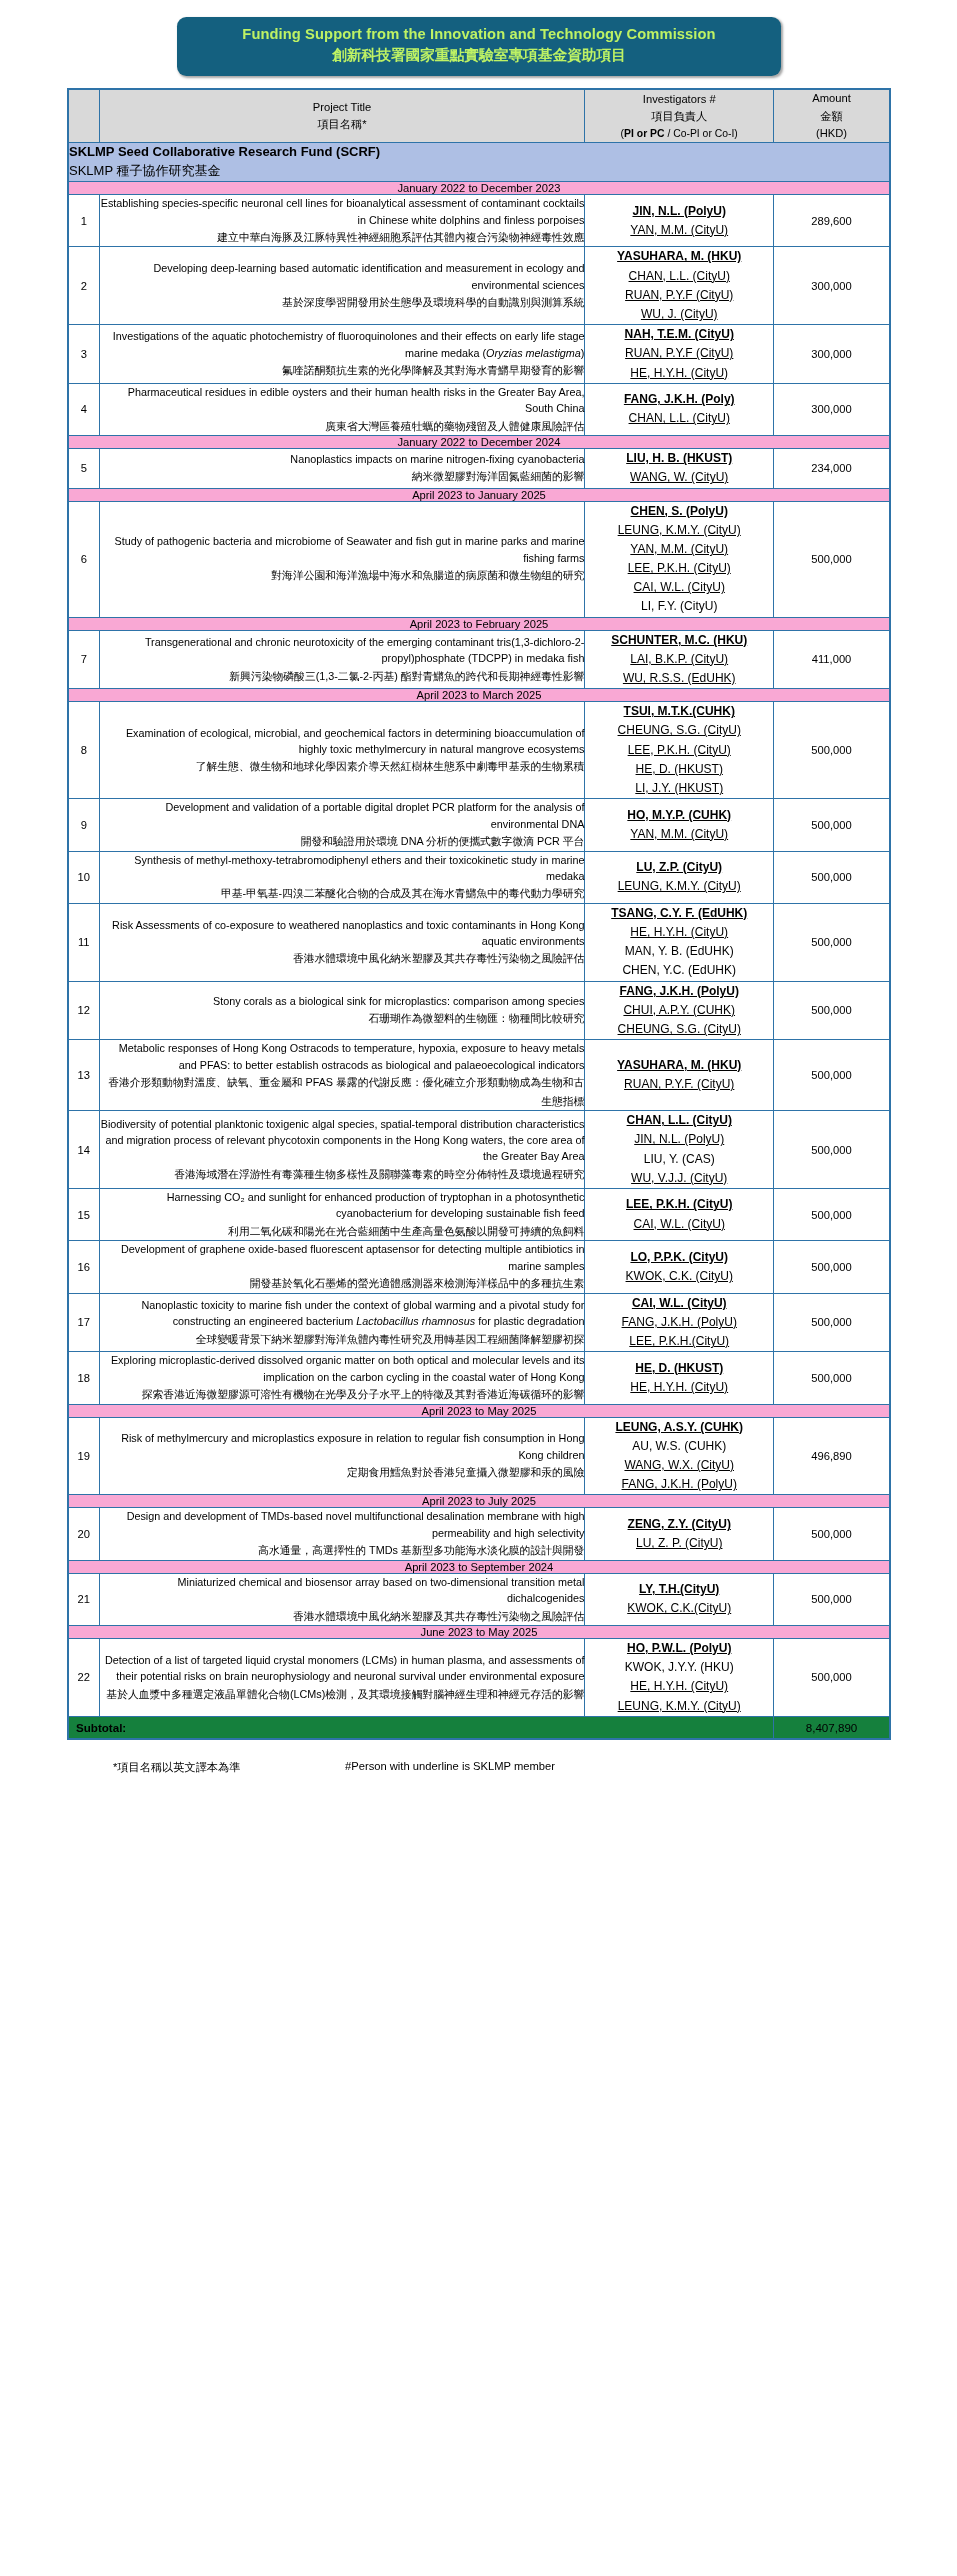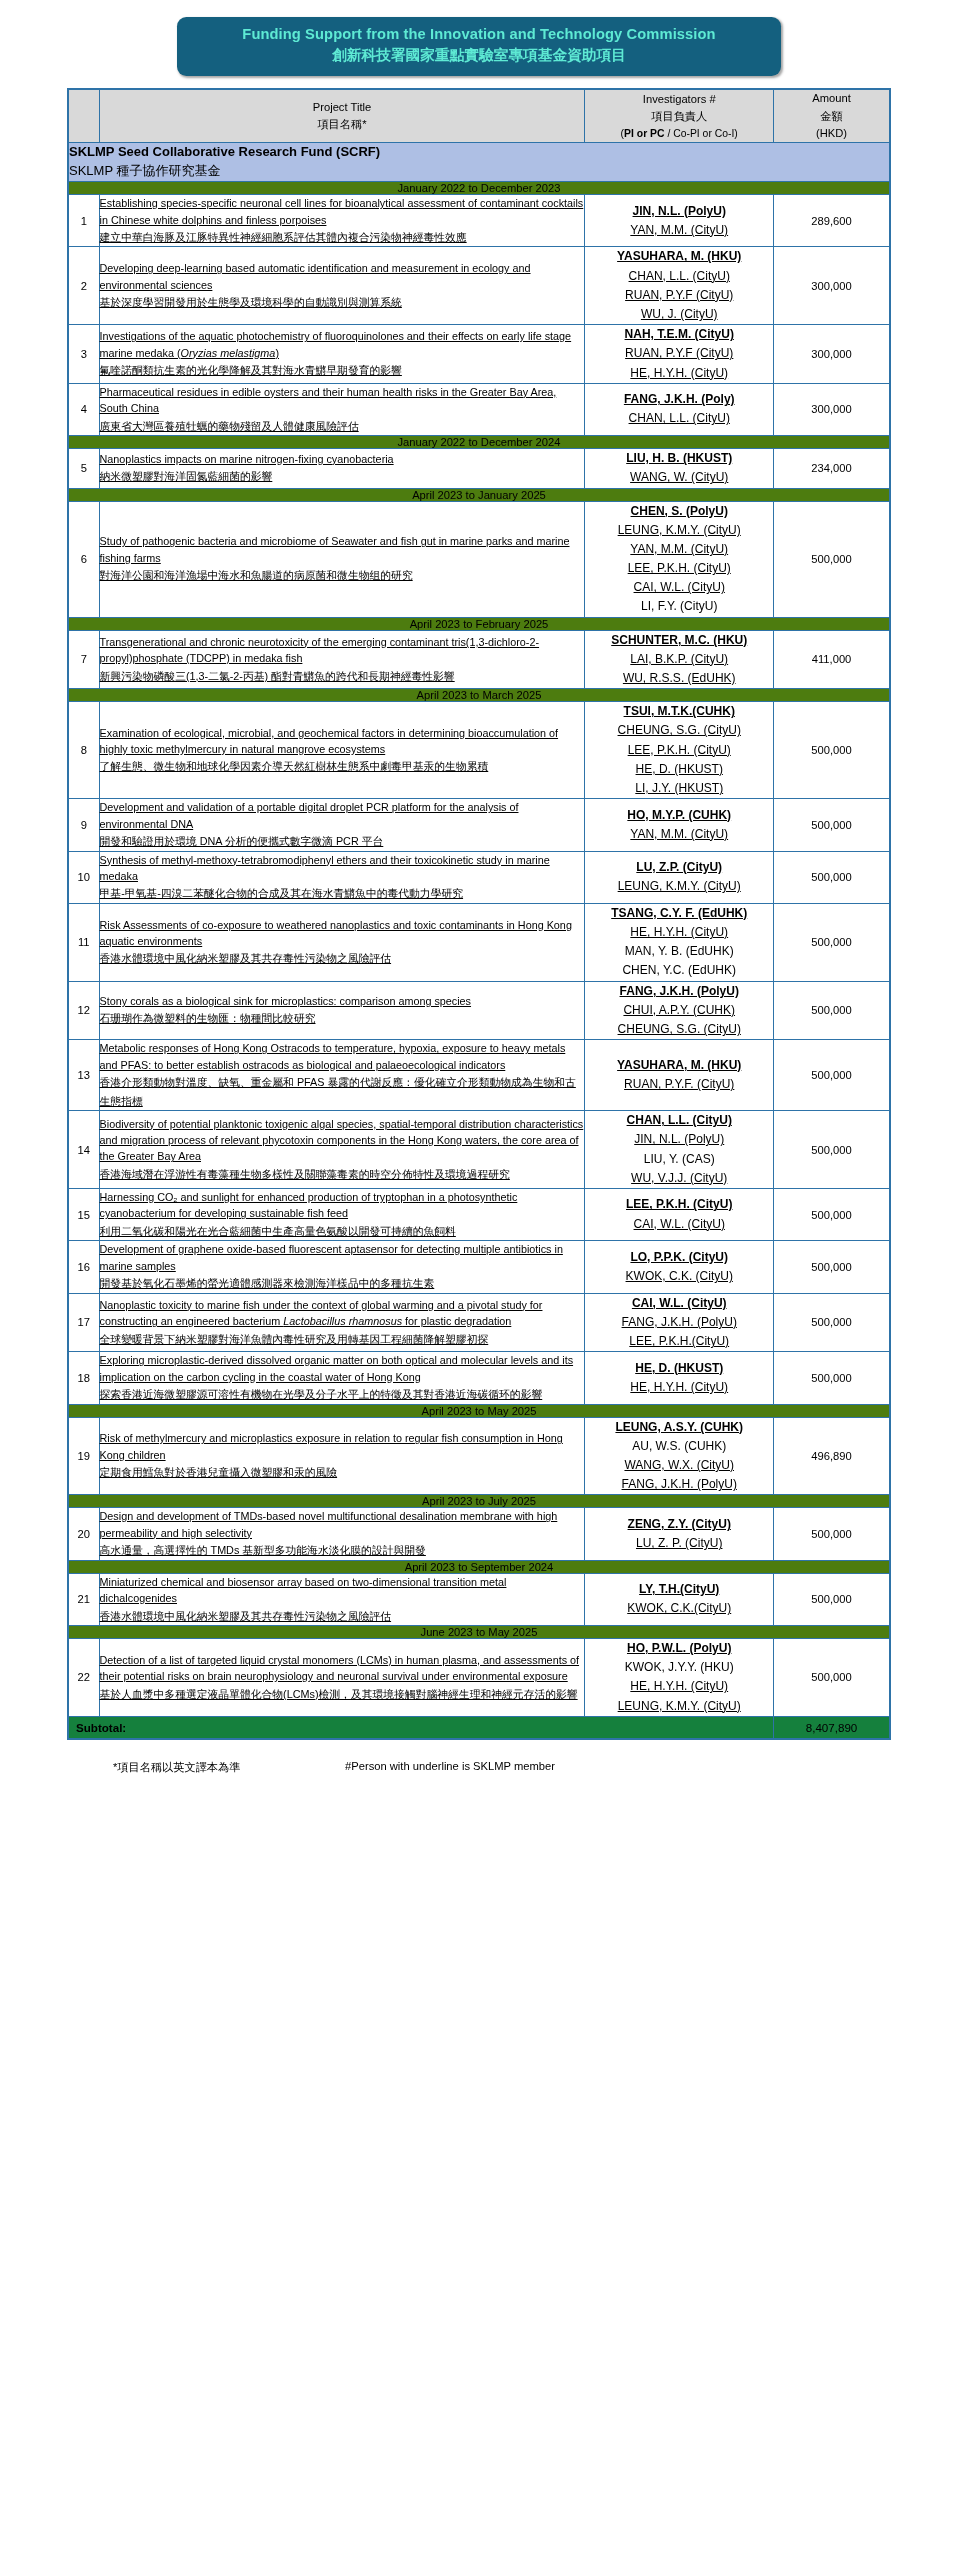--- a/index.html
+++ b/index.html
@@ -21,21 +21,21 @@
 
   
   .banner-wrap {
     display: flex;
     justify-content: center;
     margin-top: 9.3px;
     margin-bottom: 12.4px;
   }
   .banner {
     background: #14607f;
-    color: #5eead4;
+    color: #bef264;
     border-radius: 9.3px;
     padding: 7.7px 20px 9.3px 20px;
     text-align: center;
     box-shadow: 1.5px 1.5px 2.3px rgba(0,0,0,0.35);
     min-width: 564px;
   }
   .banner-en {
     font-size: 14.7px;
     font-weight: bold;
     letter-spacing: 0.1px;
@@ -90,38 +90,37 @@
     font-weight: normal;
   }
   .colhead .sub { display: block; }
   .colhead .pi-line { font-size: 10.4px; }
   .colhead .pi-line b { font-weight: bold; }
 
   .period-row td {
     text-align: center;
     font-size: 11.2px;
     padding: 3.1px 0 3.9px 0;
-    background: #4d7c0f;
+    background: #f9a8d4;
     font-weight: normal;
   }
 
   td.c-no {
     width: 29px;
     text-align: center;
     font-size: 11.2px;
     vertical-align: middle;
   }
   td.c-title {
     width: 461px;
-    text-align: left;
+    text-align: right;
     padding: 3.9px 6.2px 3.9px 7px;
     font-size: 10.8px;
     line-height: 1.52;
     vertical-align: middle;
-    text-decoration: underline;
   }
   td.c-title .zh {
     display: block;
     line-height: 1.72;
   }
   td.c-inv {
     width: 179px;
     text-align: center;
     font-size: 12px;
     line-height: 1.6;

